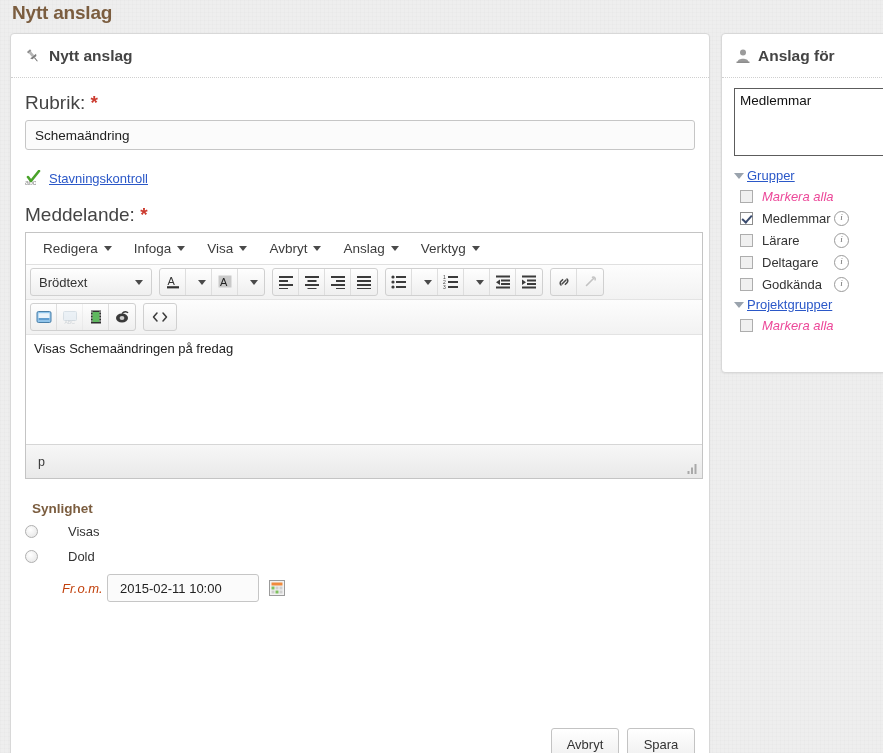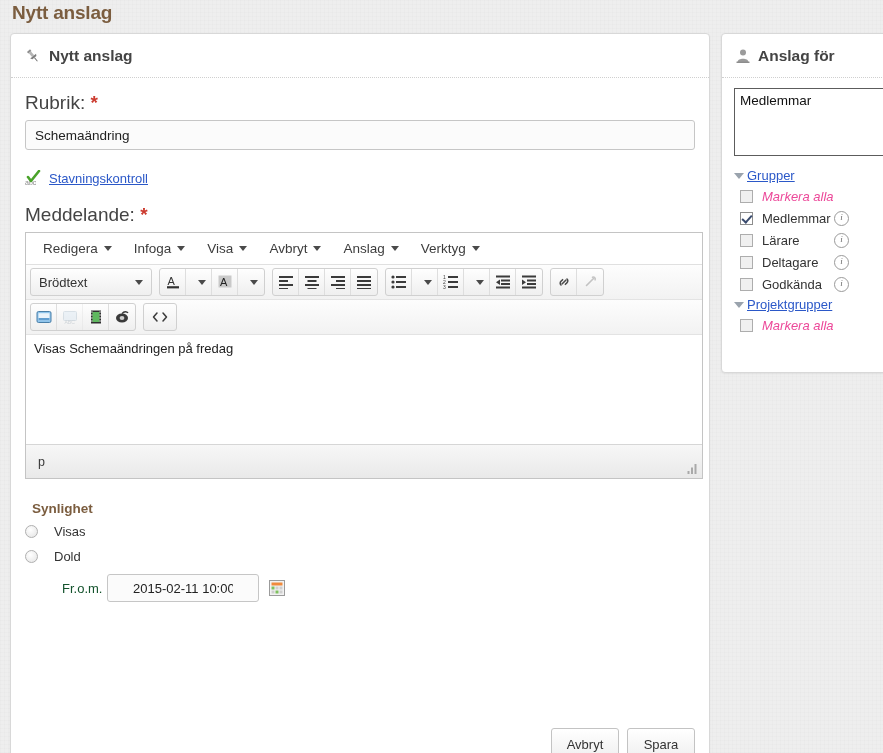--- a/index.html
+++ b/index.html
@@ -215,20 +215,21 @@
   .section-title {
     color: #7b5d3f;
     font-weight: bold;
     font-size: 13.5px;
     margin: 22px 0 8px 7px;
   }
   .radio-row {
     display: flex;
     align-items: center;
     margin-bottom: 10px;
+    gap: 14px;
   }
   .radio {
     width: 13px; height: 13px;
     border-radius: 50%;
     border: 1px solid #b0b0b0;
     background: radial-gradient(circle at 40% 35%, #ffffff, #e3e3e3);
     box-sizing: border-box;
     margin-right: 16px;
     position: relative;
     flex: none;
@@ -246,25 +247,25 @@
     background: #14539a;
   }
   .radio-label { font-size: 13px; color: #333; }
 
   .date-row {
     display: flex;
     align-items: center;
     margin-left: 37px;
     margin-bottom: 14px;
   }
-  .date-label { width: 45px; font-size: 13px; color: #14532d; }
+  .date-label { width: 45px; font-size: 13px; color: #c2410c; font-style: italic; }
   .date-input {
     width: 152px;
     height: 28px;
-    padding: 0 25px;
+    padding: 0 12px;
     font-size: 13px;
     color: #222;
     border: 1px solid #c6c6c6;
     border-radius: 3px;
     background: #fbfbfb;
     font-family: "Liberation Sans", sans-serif;
     box-sizing: border-box;
     outline: none;
   }
   .cal-icon {

